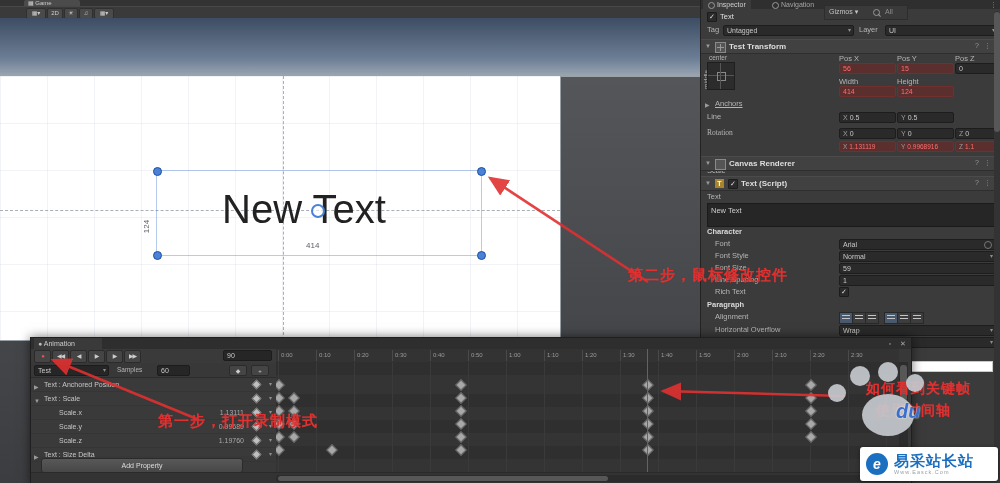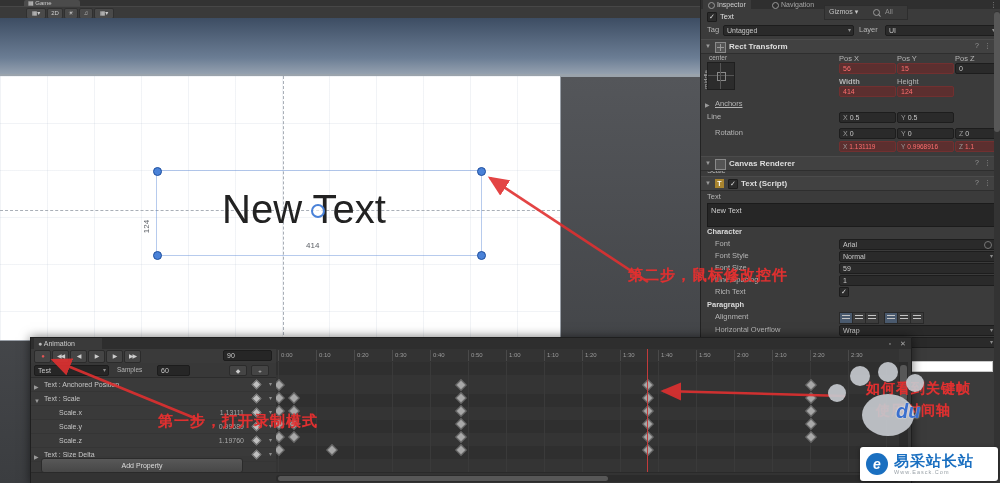--- a/index.html
+++ b/index.html
@@ -178,50 +178,50 @@
     <div class="ins-label" style="left:19px;top:12px;color:#e0e0e0;">Text</div>
 
     <div class="ins-label" style="left:6px;top:25px;">Tag</div>
     <div class="field" style="left:22px;top:25px;width:126px;"><b>Untagged</b><span class="drop-caret">▾</span></div>
     <div class="ins-label" style="left:158px;top:25px;">Layer</div>
     <div class="field" style="left:184px;top:25px;width:108px;"><b>UI</b><span class="drop-caret">▾</span></div>
 
     <div class="hdr" style="top:39px;">
       <span class="fold fold-open" style="left:4px;top:3px;"></span>
       <span class="cmp-icon cross" style="left:14px;top:2px;"></span>
-      <span class="title">Rect Transform</span>
+      <span class="title">Test Transform</span>
       <span class="hdr-right" style="right:22px;">?</span>
       <span class="hdr-right" style="right:10px;">⋮</span>
     </div>
     <div class="ins-label" style="left:8px;top:53px;font-size:6.5px;">center</div>
     <div class="abs middle-label">middle</div>
     <div class="abs preset-box">
         <span class="preset-inner"></span>
       </div>
 
     <div class="ins-label" style="left:138px;top:54px;">Pos X</div>
     <div class="ins-label" style="left:196px;top:54px;">Pos Y</div>
     <div class="ins-label" style="left:254px;top:54px;">Pos Z</div>
     <div class="field red" style="left:138px;top:63px;width:52px;"><b>56</b></div>
     <div class="field red" style="left:196px;top:63px;width:52px;"><b>15</b></div>
     <div class="field" style="left:254px;top:63px;width:52px;"><b>0</b></div>
 
-    <div class="ins-label" style="left:138px;top:77px;font-weight:bold;">Width</div>
+    <div class="ins-label" style="left:138px;top:77px;">Width</div>
     <div class="ins-label" style="left:196px;top:77px;">Height</div>
     <div class="field red" style="left:138px;top:86px;width:52px;"><b>414</b></div>
     <div class="field red" style="left:196px;top:86px;width:52px;"><b>124</b></div>
 
     <span class="fold fold-closed" style="left:4px;top:101px;"></span>
     <div class="ins-label" style="left:14px;top:99px;text-decoration:underline;">Anchors</div>
 
     <div class="ins-label" style="left:6px;top:112px;">Line</div>
     <div class="field" style="left:138px;top:112px;width:52px;"><i class="ax">X</i><b>0.5</b></div>
     <div class="field" style="left:196px;top:112px;width:52px;"><i class="ax">Y</i><b>0.5</b></div>
 
-    <div class="ins-label" style="left:14px;top:128px;">Rotation</div>
+    <div class="ins-label" style="left:6px;top:128px;font-family:Liberation Serif, serif;">Rotation</div>
     <div class="field" style="left:138px;top:128px;width:52px;"><i class="ax">X</i><b>0</b></div>
     <div class="field" style="left:196px;top:128px;width:52px;"><i class="ax">Y</i><b>0</b></div>
     <div class="field" style="left:254px;top:128px;width:52px;"><i class="ax">Z</i><b>0</b></div>
 
     <div class="ins-label" style="left:6px;top:141px;margin-top:25px;">Scale</div>
     <div class="field red" style="left:138px;top:141px;width:52px;font-size:6.5px;"><i class="ax">X</i><b>1.131119</b></div>
     <div class="field red" style="left:196px;top:141px;width:52px;font-size:6.5px;"><i class="ax">Y</i><b>0.9968916</b></div>
     <div class="field red" style="left:254px;top:141px;width:52px;font-size:6.5px;"><i class="ax">Z</i><b>1.1</b></div>
 
     <div class="hdr" style="top:156px;">

